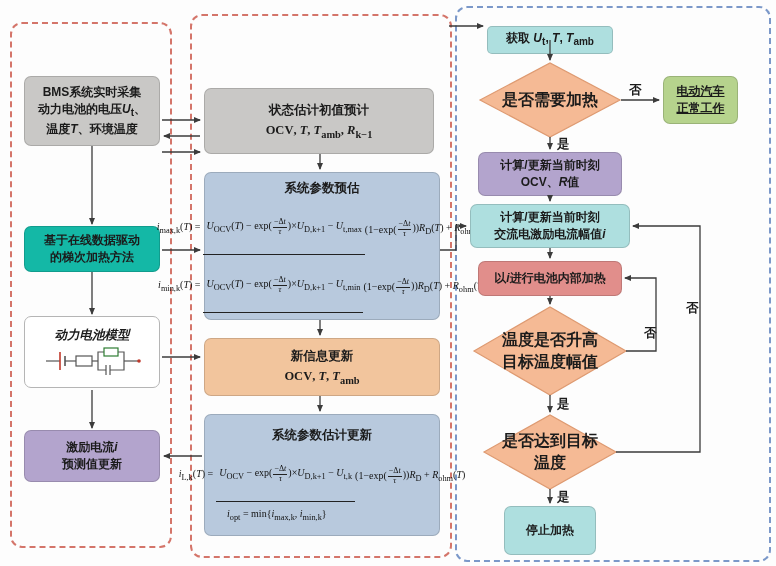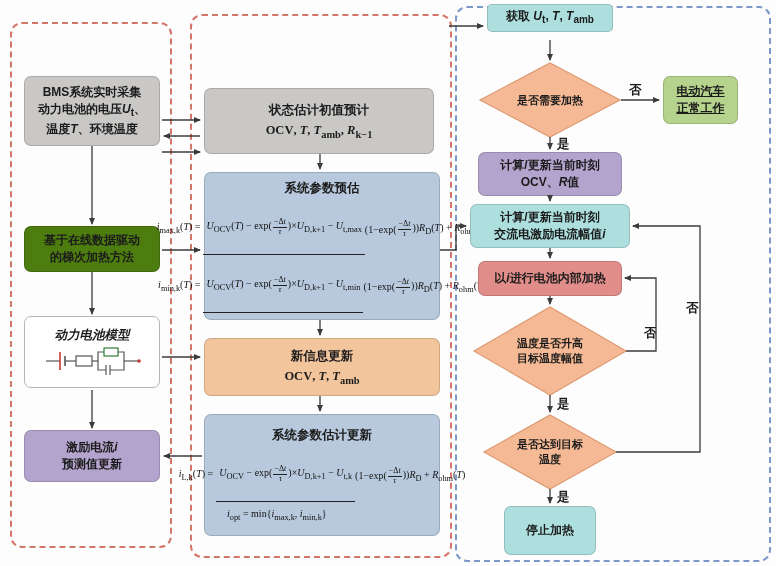--- a/index.html
+++ b/index.html
@@ -6,24 +6,24 @@
   .canvas{position:relative;width:776px;height:566px;background:#fdfdfd;overflow:hidden;}
   .panel{position:absolute;border-radius:12px;z-index:1;}
   .panel.red{border:2px dashed #d4756a;}
   .panel.blue{border:2px dashed #7b98c9;}
   svg.layer{position:absolute;left:0;top:0;z-index:2;}
   svg.arrows{position:absolute;left:0;top:0;z-index:4;pointer-events:none;}
   .box{position:absolute;z-index:3;border-radius:7px;display:flex;flex-direction:column;align-items:center;
        justify-content:center;text-align:center;font-size:12px;font-weight:700;color:#1b1b1b;
        white-space:pre-line;line-height:1.45;border:1px solid rgba(0,0,0,.15);box-sizing:border-box;}
   .dtext{position:absolute;z-index:3;display:flex;align-items:center;justify-content:center;text-align:center;
-       font-size:11px;font-weight:700;color:#1b1b1b;white-space:pre-line;line-height:1.35;}
+       font-size:16px;font-weight:700;color:#1b1b1b;white-space:pre-line;line-height:1.35;}
   .lbl{position:absolute;z-index:3;font-size:12.5px;font-weight:700;color:#1b1b1b;}
   .c-gray{background:#c9c8c6;}
-  .c-green{background:#4d7c0f;justify-content:center;}
+  .c-green{background:#14b8a6;justify-content:center;}
   .c-white{background:#ffffff;border-color:#b5b5b5;}
   .c-purple{background:#b3a4cd;}
   .c-blue{background:#b8c9dd;}
   .c-orange{background:#f2c59d;}
   .c-cyan{background:#aedfdf;}
   .c-lgreen{background:#b6d38d;}
   .c-red{background:#e18e8b;}
   .box-title{font-weight:700;font-size:12.5px;}
   .box-vars{font-family:"Liberation Serif","DejaVu Serif",serif;font-size:12.5px;font-weight:600;margin-top:2px;}
   .equation{display:flex;align-items:center;justify-content:center;font-family:"Liberation Serif","DejaVu Serif",serif;
@@ -162,21 +162,21 @@
           </span>
           <span>))<i>R</i><sub>D</sub> + <i>R</i><sub>ohm</sub>(<i>T</i>)</span>
         </span>
       </span>
     </div>
     <div class="equation left">
       <span><i>i</i><sub>opt</sub> = min{<i>i</i><sub>max,k</sub>, <i>i</i><sub>min,k</sub>}</span>
     </div>
   </div>
 
-  <div class="box c-cyan" style="left:487px;top:4px;width:126px;height:28px;border-radius:5px;">
+  <div class="box c-cyan" style="left:487px;top:26px;width:126px;height:28px;border-radius:5px;">
     <span>获取 <i>U</i><sub>t</sub>, <i>T</i>, <i>T</i><sub>amb</sub></span>
   </div>
 
   <div class="dtext" style="left:484px;top:86px;width:132px;height:28px;">
     <span>是否需要加热</span>
   </div>
 
   <div class="box c-lgreen" style="left:663px;top:76px;width:75px;height:48px;text-decoration:underline;">
     <span>电动汽车
 正常工作</span>

